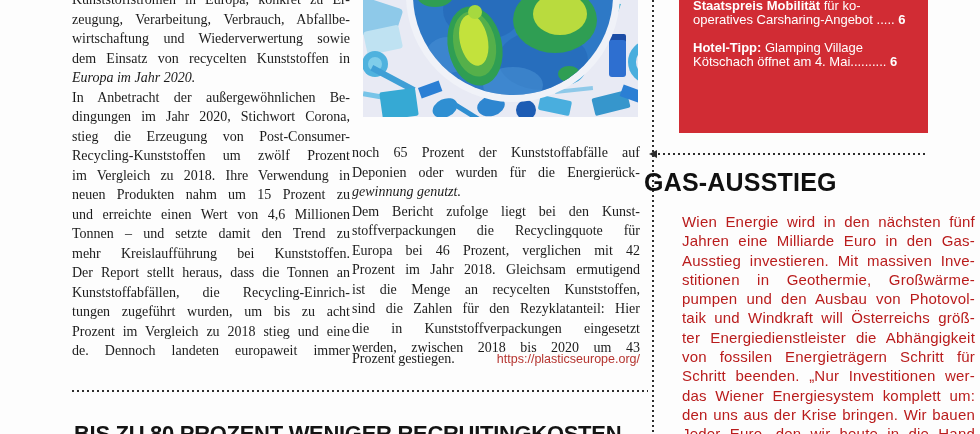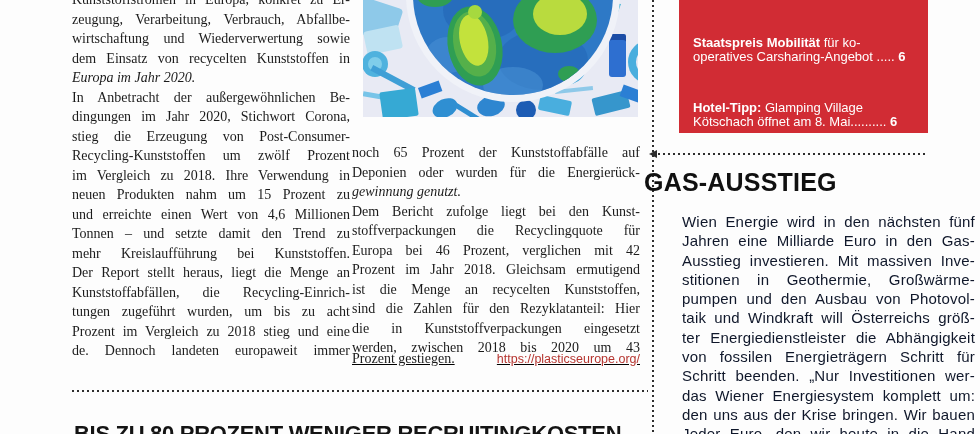--- a/index.html
+++ b/index.html
@@ -6,45 +6,45 @@
   .page{position:relative;width:980px;height:434px;background:#fdfdfd;overflow:hidden;
         font-family:"Liberation Sans",sans-serif;}
   
   .serifcol{position:absolute;}
   .serifcol .tline{height:19.5px;font:14px/19.5px "Liberation Serif",serif;color:#1b1b1b;
                    text-align:justify;text-align-last:justify;white-space:normal;overflow:hidden;}
   .tline.endp{text-align-last:left;font-style:italic;}
   .col-left{left:72px;top:-10px;width:278px;}
   .col-mid{left:352px;top:143px;width:288px;}
   .linkline{position:absolute;left:352px;top:349px;width:288px;height:20px;
-            display:flex;justify-content:space-between;align-items:baseline;text-decoration:underline;}
+            display:flex;justify-content:space-between;align-items:baseline;}
   .linkline .txt{font:14px/19.5px "Liberation Serif",serif;color:#1b1b1b;}
   .linkline .lnk{font:12.5px/19.5px "Liberation Sans",sans-serif;color:#b5342f;text-decoration:none;}
   
   .photo{position:absolute;left:363px;top:0;width:275px;height:117px;margin:0;overflow:hidden;}
   
   .vdots{position:absolute;left:652px;top:0;width:2px;height:434px;
          background:repeating-linear-gradient(to bottom,#2d2d2d 0 2px,transparent 2px 5px);}
   .hdots{position:absolute;height:2px;
          background:repeating-linear-gradient(to right,#2d2d2d 0 2px,transparent 2px 5px);}
   .hdots-right{left:658px;top:153px;width:270px;}
   .hdots-left{left:72px;top:390px;width:576px;}
   .dots-arrow{position:absolute;left:649px;top:150px;width:0;height:0;
               border-top:4px solid transparent;border-bottom:4px solid transparent;
               border-right:8px solid #2d2d2d;}
   
   .redbox{position:absolute;left:679px;top:-10px;width:249px;height:143px;background:#d12c34;
           box-sizing:border-box;padding:9px 10px 0 14px;}
-  .toc-item{margin-bottom:14px;color:#ffffff;font:13px/14px "Liberation Sans",sans-serif;margin-top:37px;}
+  .toc-item{margin-bottom:14px;color:#ffffff;font:13px/14px "Liberation Sans",sans-serif;}
   .toc-item .b{font-weight:bold;}
   
   .gas-title{position:absolute;left:644px;top:168px;margin:0;
              font:bold 25px/28px "Liberation Sans",sans-serif;color:#101010;letter-spacing:.2px;}
   .col-right{position:absolute;left:682px;top:212px;width:293px;}
-  .col-right .tline{height:19.3px;font:15px/19.3px "Liberation Sans",sans-serif;color:#0f172a;
+  .col-right .tline{height:19.3px;font:15px/19.3px "Liberation Sans",sans-serif;color:#b91c1c;
                     letter-spacing:.2px;text-align:justify;text-align-last:justify;overflow:hidden;}
   
   .bottom-headline{position:absolute;left:74px;top:421px;margin:0;white-space:nowrap;
                    font:bold 22px/26px "Liberation Sans",sans-serif;color:#141414;letter-spacing:-.3px;}
 </style>
 </head>
 <body>
 
 <div class="page">
 
@@ -57,21 +57,21 @@
       <div class="tline endp">Europa im Jahr 2020.</div>
       <div class="tline">In Anbetracht der außergewöhnlichen Be-</div>
       <div class="tline">dingungen im Jahr 2020, Stichwort Corona,</div>
       <div class="tline">stieg die Erzeugung von Post-Consumer-</div>
       <div class="tline">Recycling-Kunststoffen um zwölf Prozent</div>
       <div class="tline">im Vergleich zu 2018. Ihre Verwendung in</div>
       <div class="tline">neuen Produkten nahm um 15 Prozent zu</div>
       <div class="tline">und erreichte einen Wert von 4,6 Millionen</div>
       <div class="tline">Tonnen – und setzte damit den Trend zu</div>
       <div class="tline">mehr Kreislaufführung bei Kunststoffen.</div>
-      <div class="tline">Der Report stellt heraus, liegt die Menge an</div>
+      <div class="tline">Der Report stellt heraus, dass die Tonnen an</div>
       <div class="tline">Kunststoffabfällen, die Recycling-Einrich-</div>
       <div class="tline">tungen zugeführt wurden, um bis zu acht</div>
       <div class="tline">Prozent im Vergleich zu 2018 stieg und eine</div>
       <div class="tline">de. Dennoch landeten europaweit immer</div>
     </section>
 
   <figure class="photo">
     <svg width="275" height="117" viewBox="0 0 275 117">
       <rect x="0" y="0" width="275" height="117" fill="#e8eaf4"></rect>
 
@@ -150,21 +150,21 @@
 
   <aside class="redbox">
 
       <div class="toc-item">
         <div><span class="b">Staatspreis Mobilität</span><span> für ko-</span></div>
         <div><span>operatives Carsharing-Angebot ..... </span><span class="b">6</span></div>
       </div>
 
       <div class="toc-item">
         <div><span class="b">Hotel-Tipp:</span><span> Glamping Village</span></div>
-        <div><span>Kötschach öffnet am 8. Mai.......... </span><span class="b">6</span></div>
+        <div><span>Kötschach öffnet am 4. Mai.......... </span><span class="b">6</span></div>
       </div>
 
     </aside>
 
   <div class="dots-arrow"></div>
   <div class="hdots hdots-right"></div>
 
   <h2 class="gas-title">GAS-AUSSTIEG</h2>
   <section class="col-right">
 

